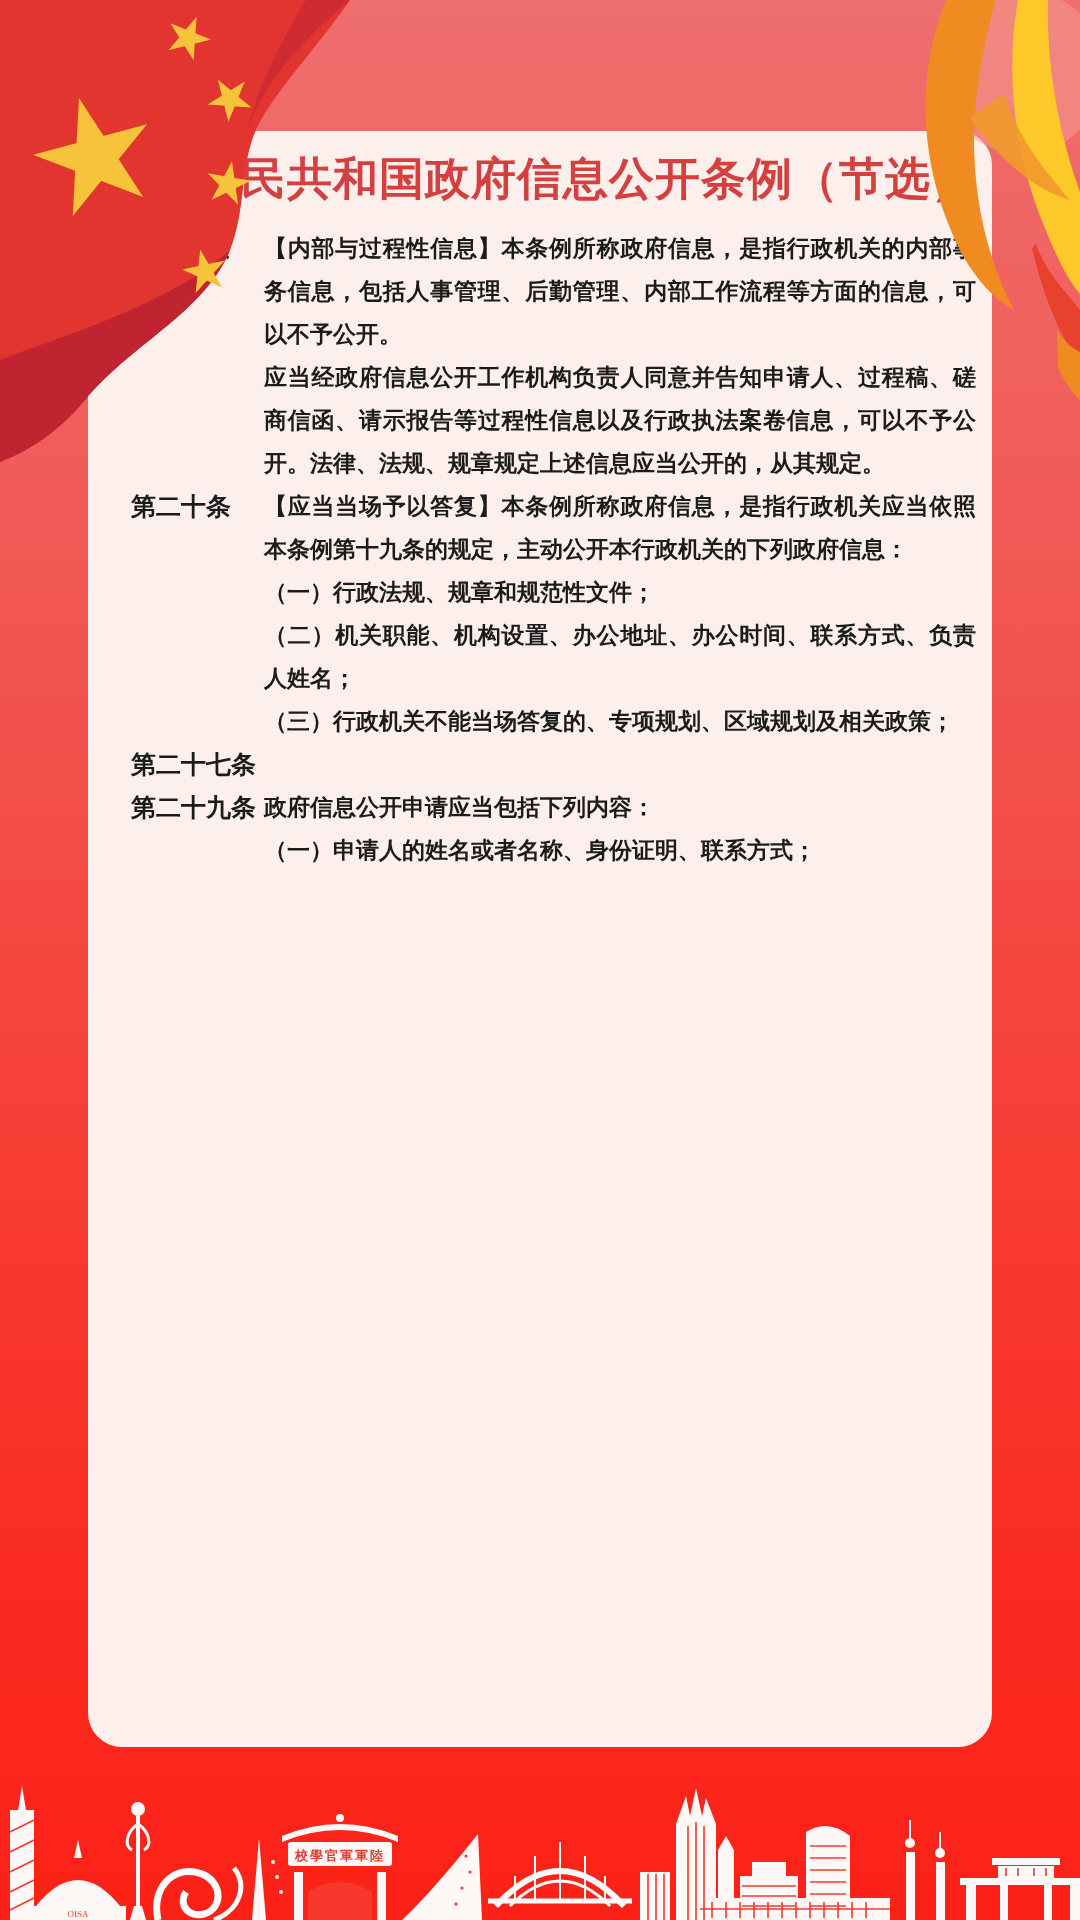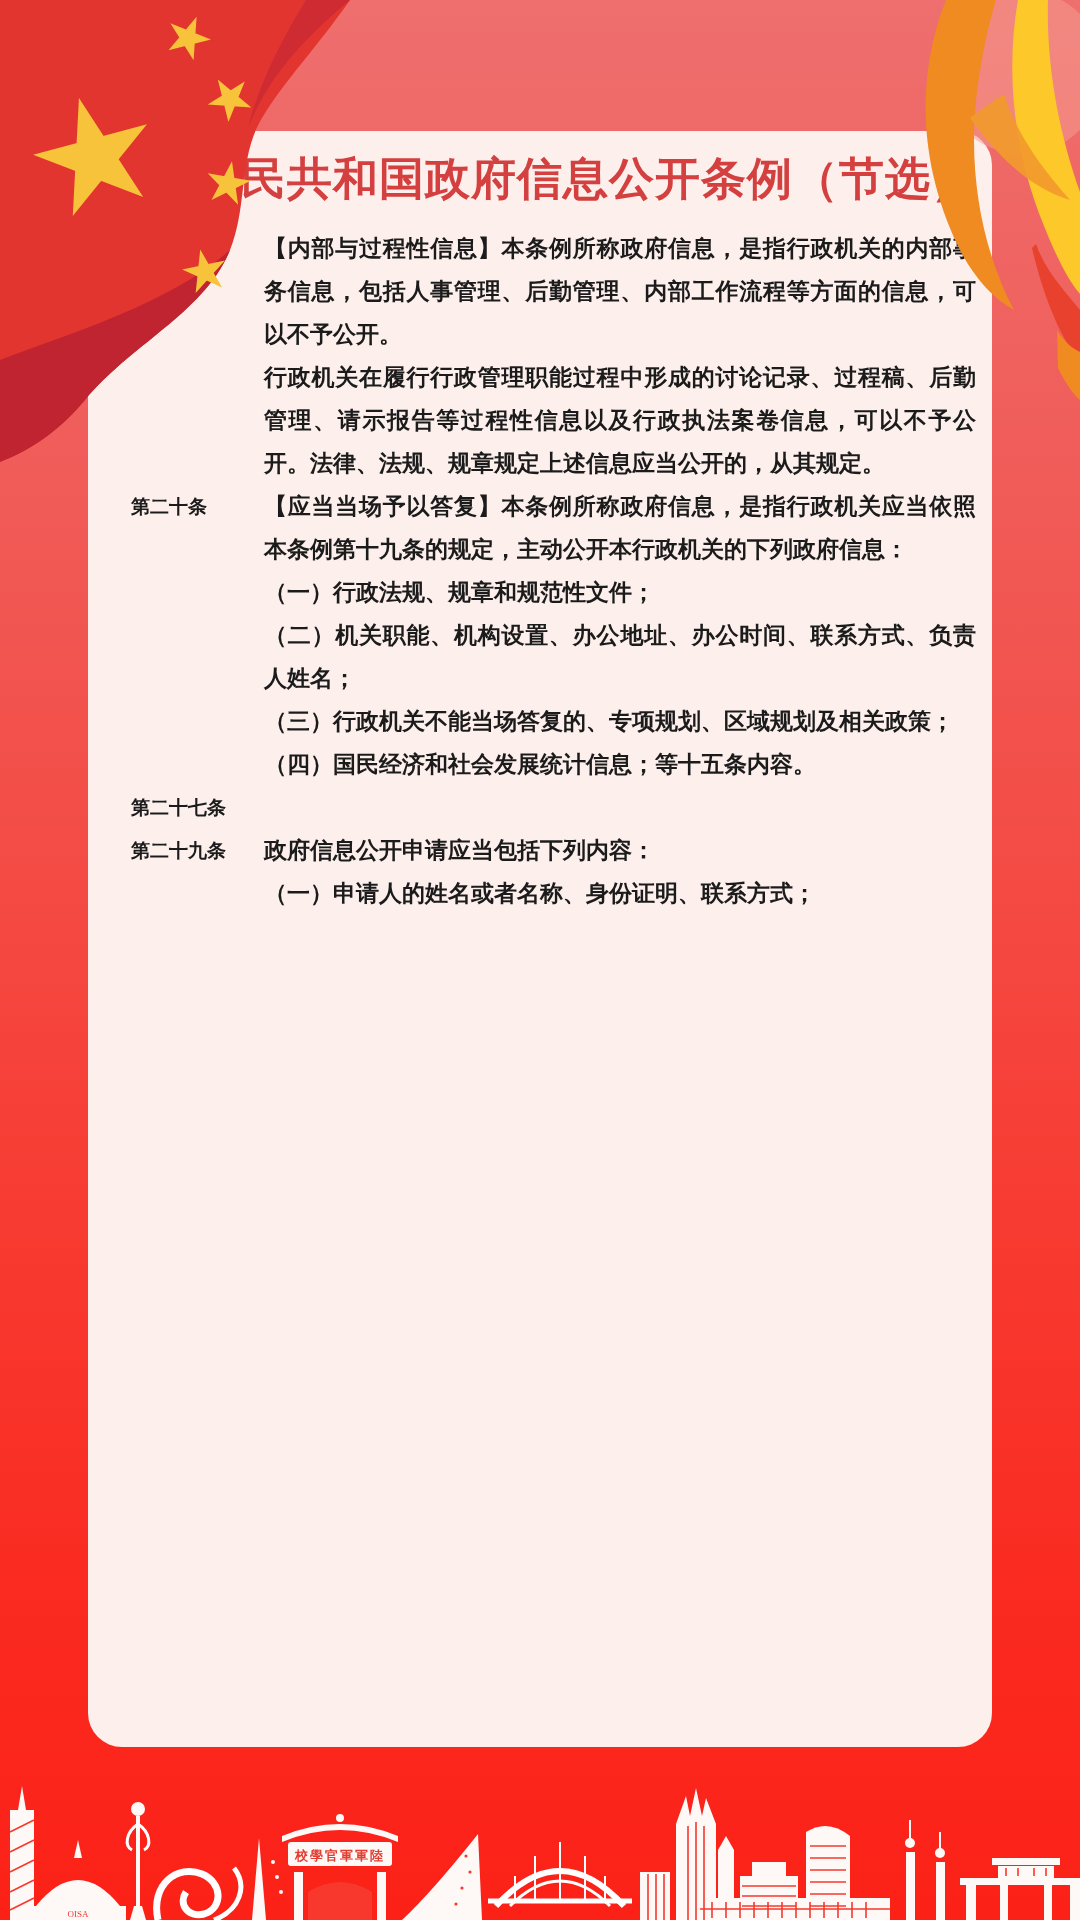--- a/index.html
+++ b/index.html
@@ -18,52 +18,51 @@
     padding:14px 0 0 0;
   }
   .title{
     margin:6px 14px 4px 14px;text-align:center;
     font-size:45px;font-weight:900;color:#d4403f;letter-spacing:1px;line-height:1.25;
     white-space:nowrap;
   }
   .articles{padding:16px 16px 0 43px;}
   .article{display:flex;align-items:flex-start;}
   .article .label{
-    flex:0 0 133px;width:133px;font-size:19px;font-weight:700;color:#1b1b1b;
+    flex:0 0 133px;width:133px;font-size:25px;font-weight:700;color:#1b1b1b;
     line-height:43px;white-space:nowrap;
   }
   .article .body{
     flex:1;font-size:23px;font-weight:700;color:#1b1b1b;line-height:43px;
     text-align:justify;
   }
   .article .body p{margin:0;}
 </style>
 </head>
 <body>
 
 <div class="poster">
 
   <div class="card">
     <div class="title">中华人民共和国政府信息公开条例（节选）</div>
     <div class="articles">
         <div class="article">
           <div class="label">第十六条</div>
           <div class="body">
             <p>【内部与过程性信息】本条例所称政府信息，是指行政机关的内部事务信息，包括人事管理、后勤管理、内部工作流程等方面的信息，可以不予公开。</p>
-            <p>行政机关在履行行政管理职能过程中形成的讨论记录、过程稿、后勤管理、请示报告等过程性信息以及行政执法案卷信息，可以不予公开。法律、法规、规章规定上述信息应当公开的，从其规定。</p>
+            <p>应当经政府信息公开工作机构负责人同意并告知申请人、过程稿、磋商信函、请示报告等过程性信息以及行政执法案卷信息，可以不予公开。法律、法规、规章规定上述信息应当公开的，从其规定。</p>
           </div>
         </div>
         <div class="article">
           <div class="label">第二十条</div>
           <div class="body">
             <p>【应当当场予以答复】本条例所称政府信息，是指行政机关应当依照本条例第十九条的规定，主动公开本行政机关的下列政府信息：</p>
             <p>（一）行政法规、规章和规范性文件；</p>
             <p>（二）机关职能、机构设置、办公地址、办公时间、联系方式、负责人姓名；</p>
             <p>（三）行政机关不能当场答复的、专项规划、区域规划及相关政策；</p>
-            <p>（四）国民经济和社会发展统计信息；等十五条内容。</p>
           </div>
         </div>
         <div class="article">
           <div class="label">第二十七条</div>
         </div>
         <div class="article">
           <div class="label">第二十九条</div>
           <div class="body">
             <p>政府信息公开申请应当包括下列内容：</p>
             <p>（一）申请人的姓名或者名称、身份证明、联系方式；</p>

